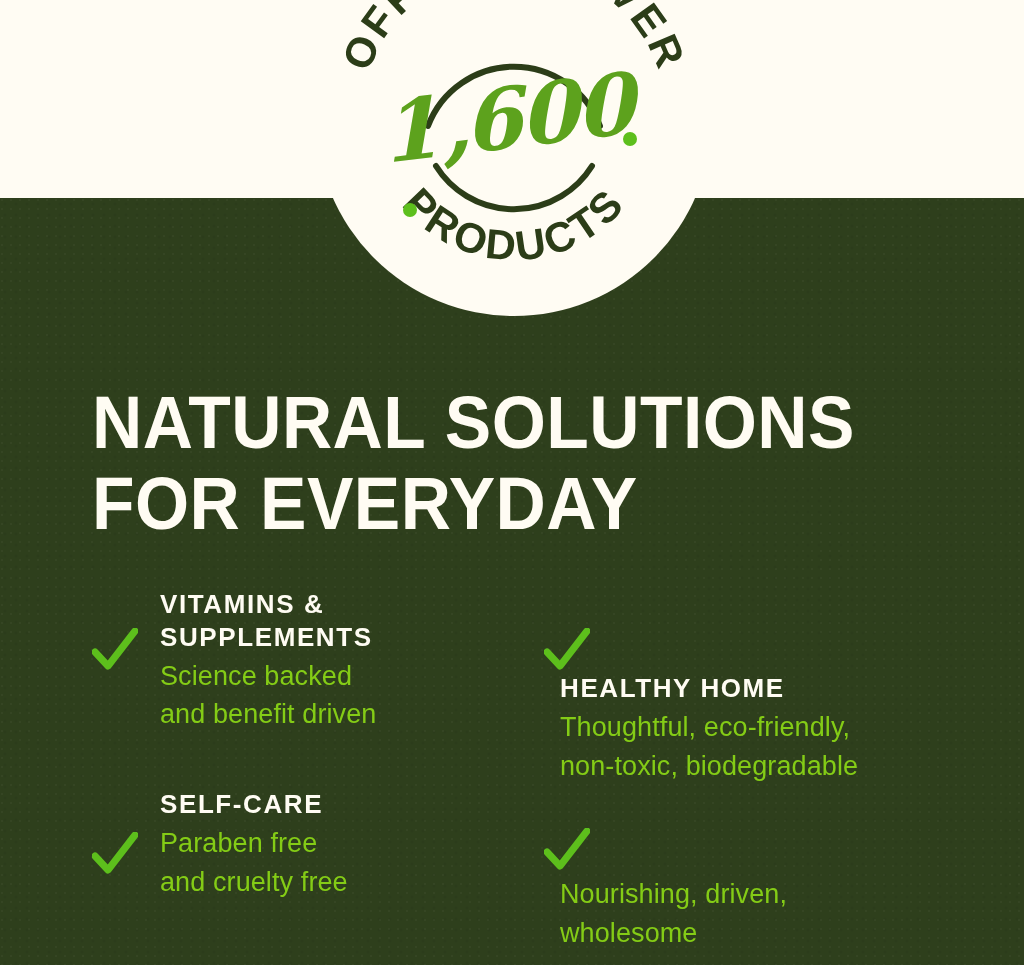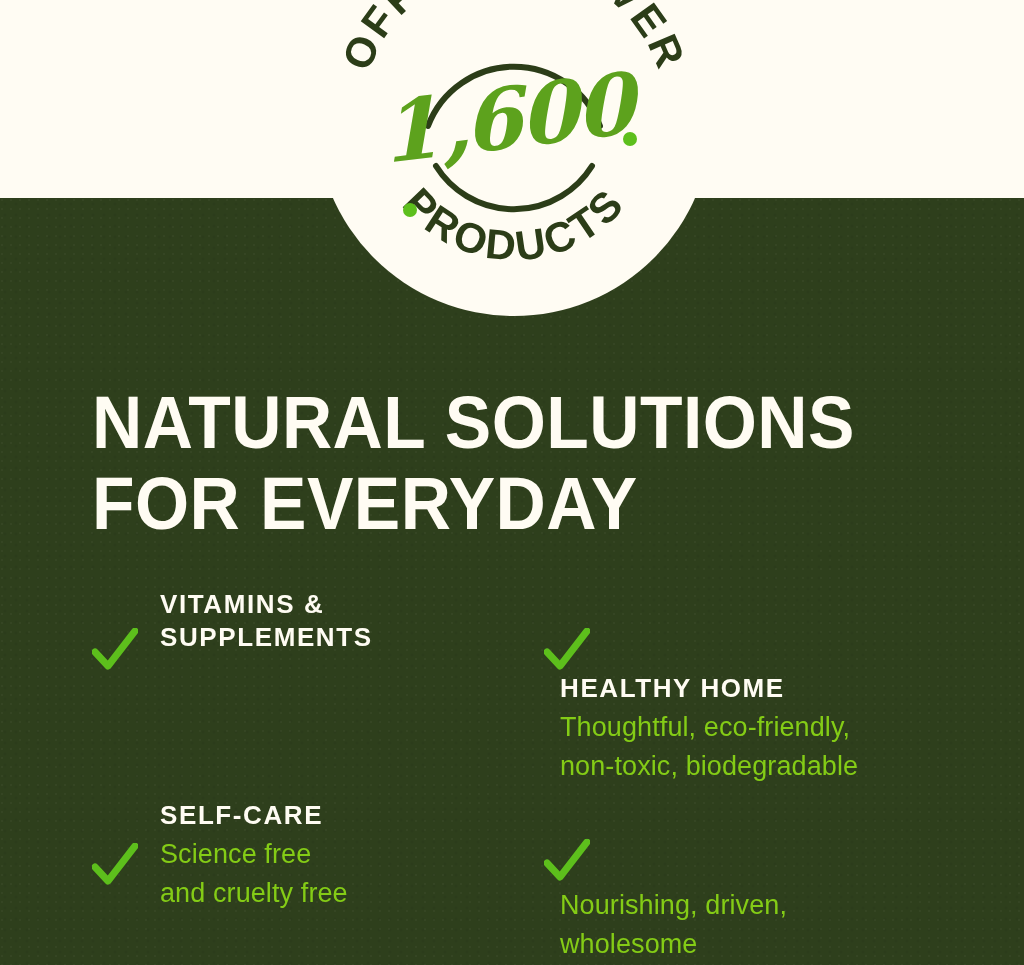--- a/index.html
+++ b/index.html
@@ -100,21 +100,21 @@
   }
   .feature {
     position:absolute;
     display:flex;
     align-items:flex-start;
     width:420px;
   }
   .feature.col-left  { left:0px; }
   .feature.col-right { left:452px;flex-direction:column; }
   .feature.row-top    { top:0px; }
-  .feature.row-bottom { top:211px; }
+  .feature.row-bottom { top:200px; }
 
   .feature.col-right { width:430px; }
 
   .check-wrap {
     flex:0 0 auto;
     width:52px;
     display:flex;
     justify-content:flex-start;
     padding-top:40px;
   }
@@ -191,20 +191,22 @@
 
     <div class="feature col-left row-top">
       <div class="check-wrap">
         <svg class="check-icon" viewBox="0 0 46 44">
           <path d="M3 24 L16 38 L43 3" fill="none" stroke="#5dbf1c" stroke-width="7" stroke-linecap="round" stroke-linejoin="round"></path>
         </svg>
       </div>
       <div class="feature-text">
         <div class="feature-title">VITAMINS &amp;
 SUPPLEMENTS</div>
+        <div class="feature-desc">Science backed
+and benefit driven</div>
       </div>
     </div>
 
     <div class="feature col-right row-top">
       <div class="check-wrap">
         <svg class="check-icon" viewBox="0 0 46 44">
           <path d="M3 24 L16 38 L43 3" fill="none" stroke="#5dbf1c" stroke-width="7" stroke-linecap="round" stroke-linejoin="round"></path>
         </svg>
       </div>
       <div class="feature-text">
@@ -215,21 +217,21 @@
     </div>
 
     <div class="feature col-left row-bottom">
       <div class="check-wrap">
         <svg class="check-icon" viewBox="0 0 46 44">
           <path d="M3 24 L16 38 L43 3" fill="none" stroke="#5dbf1c" stroke-width="7" stroke-linecap="round" stroke-linejoin="round"></path>
         </svg>
       </div>
       <div class="feature-text">
         <div class="feature-title">SELF-CARE</div>
-        <div class="feature-desc">Science free
+        <div class="feature-desc">Paraben free
 and cruelty free</div>
       </div>
     </div>
 
     <div class="feature col-right row-bottom">
       <div class="check-wrap">
         <svg class="check-icon" viewBox="0 0 46 44">
           <path d="M3 24 L16 38 L43 3" fill="none" stroke="#5dbf1c" stroke-width="7" stroke-linecap="round" stroke-linejoin="round"></path>
         </svg>
       </div>

